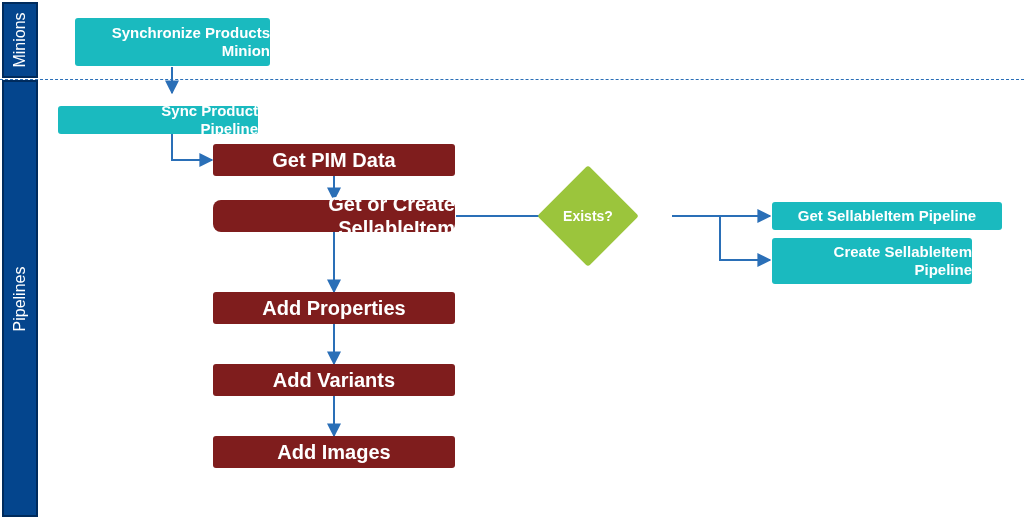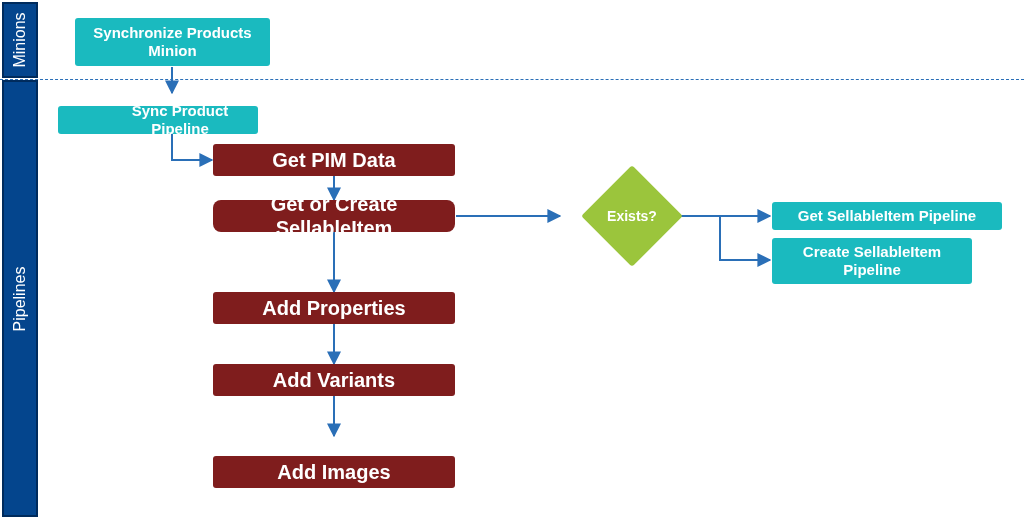--- a/index.html
+++ b/index.html
@@ -31,21 +31,21 @@
     white-space: nowrap;
     color: #ffffff;
     font-size: 16px;
     font-weight: 400;
   }
   .box {
     position: absolute;
     display: flex;
     align-items: center;
     justify-content: center;
-    text-align: center;
+    text-align: right;
     color: #ffffff;
     font-weight: bold;
     border-radius: 3px;
     box-sizing: border-box;
     line-height: 1.2;
   }
   .box-cyan { background: #1ababf; font-size: 15px; }
   .box-orange { background: #7f1d1d; font-size: 20px; }
   .diamond-wrap {
     position: absolute;
@@ -124,23 +124,23 @@
   <div class="box box-cyan" style="left:58px; top:106px; width:200px; height:28px;padding-left:44px;">Sync Product Pipeline</div>
 
   <div class="box box-orange" style="left:213px; top:144px; width:242px; height:32px;">Get PIM Data</div>
 
   <div class="box box-orange" style="left:213px; top:200px; width:242px; height:32px;border-radius:8px;">Get or Create SellableItem</div>
 
   <div class="box box-orange" style="left:213px; top:292px; width:242px; height:32px;">Add Properties</div>
 
   <div class="box box-orange" style="left:213px; top:364px; width:242px; height:32px;">Add Variants</div>
 
-  <div class="box box-orange" style="left:213px; top:436px; width:242px; height:32px;margin-top:20px;">Add Images</div>
+  <div class="box box-orange" style="left:213px; top:436px; width:242px; height:32px;">Add Images</div>
 
-  <div class="diamond-wrap" style="left:596px; top:180px; width:72px; height:72px;">
+  <div class="diamond-wrap" style="left:552px; top:180px; width:72px; height:72px;">
     <div class="diamond"></div>
     <div class="diamond-label">Exists?</div>
   </div>
 
   <div class="box box-cyan" style="left:772px; top:202px; width:230px; height:28px;">Get SellableItem Pipeline</div>
 
   <div class="box box-cyan" style="left:772px; top:238px; width:200px; height:46px;">Create SellableItem Pipeline</div>
 
 </div>
 

